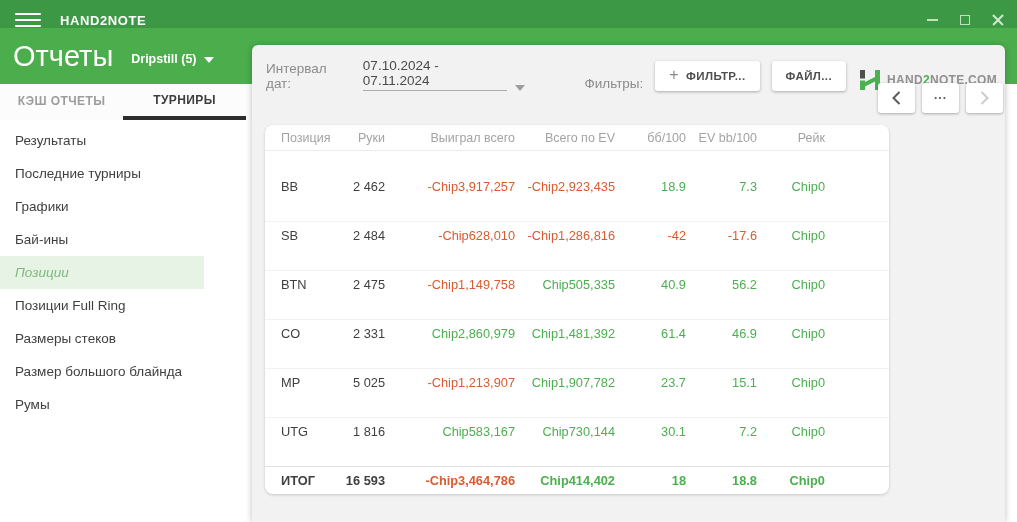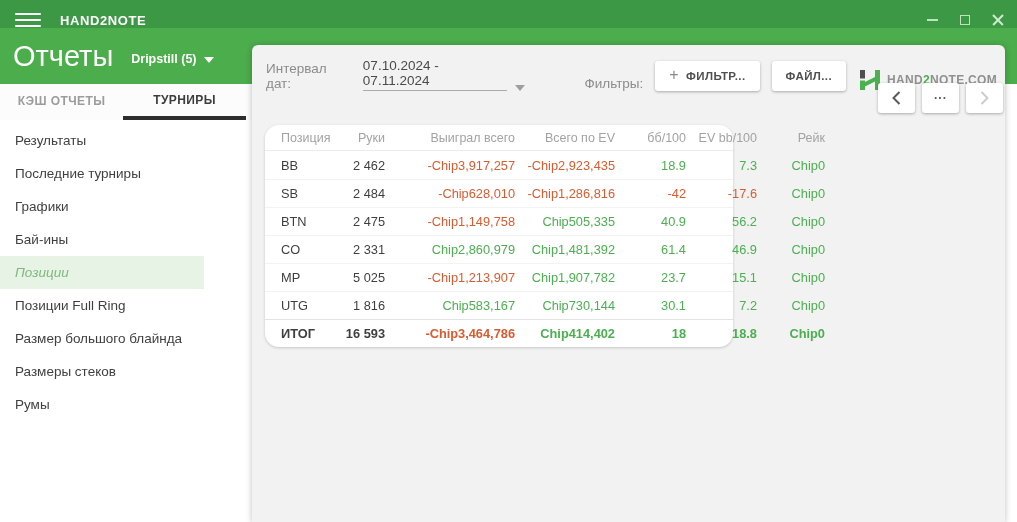--- a/index.html
+++ b/index.html
@@ -65,26 +65,26 @@
   .logo-text { margin-left:6px; font-size:12px; font-weight:bold; letter-spacing:.3px; color:#909090; }
   .logo-text .g { color:#4CAF50; }
 
   .pagination { position:absolute; top:38px; left:626px; display:flex; gap:7px; }
   .pg-btn { width:37px; height:30px; background:#fff; border:none; border-radius:3px;
             box-shadow:0 1px 3px rgba(0,0,0,.3); display:flex; align-items:center; justify-content:center;
             cursor:pointer; font-family:inherit; }
   .pg-more { font-size:12px; font-weight:bold; color:#5A5A5A; letter-spacing:1px; padding-bottom:6px; }
 
   
-  .table { position:absolute; left:13px; top:80px; width:468px; background:#fff; border-radius:14px;
+  .table { position:absolute; left:13px; top:80px; width:624px; background:#fff; border-radius:8px;
            box-shadow:0 1px 3px rgba(0,0,0,.18); }
   .trow { display:grid; grid-template-columns:70px 50px 130px 100px 71px 71px 82px; align-items:center; }
   .thead { height:26px; border-bottom:1px solid #ECECEC; }
   .thead .cell { font-size:12.5px; color:#A3A3A3; }
-  .tbody .trow { height:28px; border-top:1px solid #F2F2F2; font-size:12.8px; }
+  .tbody .trow { height:28px; border-top:1px solid #F2F2F2; font-size:12.8px;margin-top:21px; }
   .tbody .trow:first-child { border-top:none; }
   .trow.total { font-weight:bold; border-top:1px solid #E2E2E2; }
   .cell { text-align:right; white-space:nowrap; }
   .cell:first-child { text-align:left; padding-left:16px; }
   .cell:last-child { padding-right:14px; }
   .c-dark { color:#3F3F3F; } .c-red { color:#D85C30; } .c-green { color:#4CAF50; }
 </style>
 </head>
 <body>
 
@@ -123,22 +123,22 @@
     <div class="tab active">ТУРНИРЫ</div>
   </div>
 
   <div class="sidebar">
     <div class="side-item">Результаты</div>
     <div class="side-item">Последние турниры</div>
     <div class="side-item">Графики</div>
     <div class="side-item">Бай-ины</div>
     <div class="side-item active">Позиции</div>
     <div class="side-item">Позиции Full Ring</div>
+    <div class="side-item">Размеры стеков</div>
     <div class="side-item">Размер большого блайнда</div>
-    <div class="side-item">Размеры стеков</div>
     <div class="side-item">Румы</div>
   </div>
 
   <div class="card">
 
     <div class="filter-row">
       <span class="lbl">Интервал дат:</span>
       <span class="date-value">07.10.2024 - 07.11.2024</span>
       <span class="date-caret"></span>
       <span class="lbl filters-lbl">Фильтры:</span>

